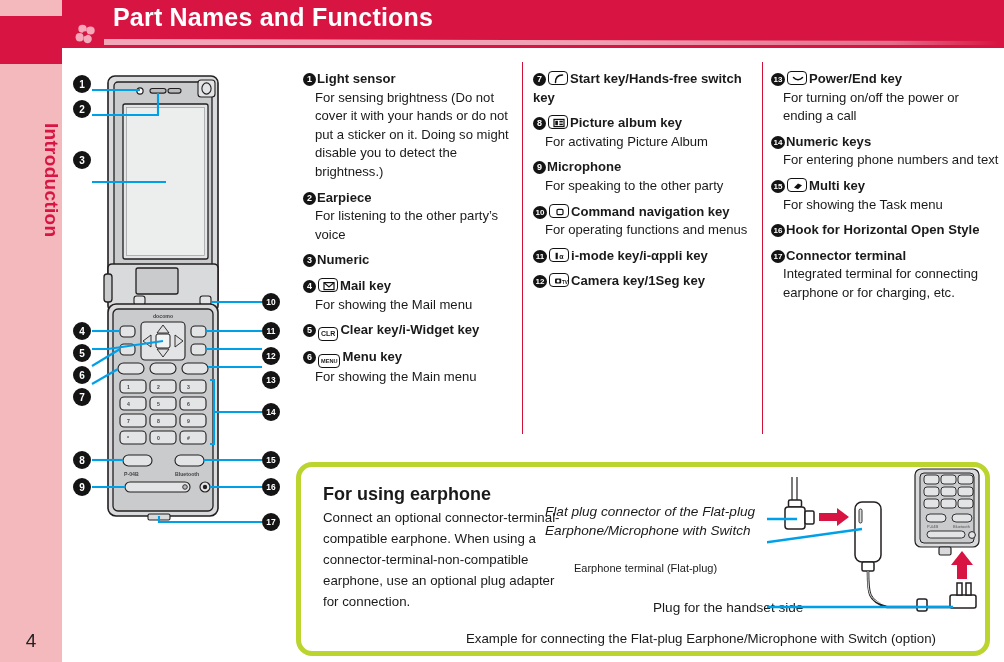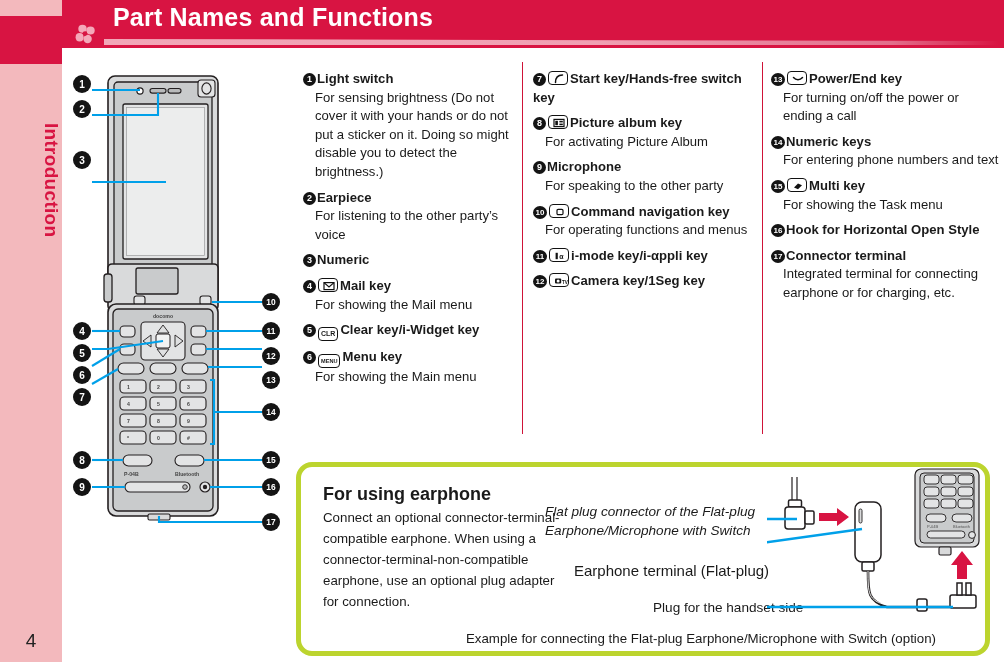--- a/index.html
+++ b/index.html
@@ -130,21 +130,21 @@
   .eb-body {
     position:absolute; left:22px; top:24px; width:250px;
     font-size:13.3px; line-height:21px;margin-top:16px;
   }
   .eb-cap1 {
     position:absolute; left:244px; top:35px; width:270px;
     font-size:13.6px; line-height:19px;font-style:italic;
   }
   .eb-cap2 {
     position:absolute; left:273px; top:95px;
-    font-size:15px;
+    font-size:11px;
     text-align:center;
   }
   .eb-cap3 {
     position:absolute; left:352px; top:133px;
     font-size:13.6px;
   }
   .eb-footer {
     position:absolute; left:0; top:164px; width:800px;
     text-align:center;
     font-size:13.3px; font-weight:normal;
@@ -330,21 +330,21 @@
 </svg>
 </div>
 
 <div class="divider divider-1"></div>
 <div class="divider divider-2"></div>
 
 <div class="col col-1">
 
   <div class="entry">
     <span class="entry-head">
-      <span class="num">1</span><span>Light switch</span>
+      <span class="num">1</span><span>Light sensor</span>
     </span>
     <span class="entry-desc">For sensing brightness (Do not cover it with your hands or do not put a sticker on it. Doing so might disable you to detect the brightness.)</span>
   </div>
 
   <div class="entry">
     <span class="entry-head">
       <span class="num">2</span><span>Earpiece</span>
     </span>
     <span class="entry-desc">For listening to the other party’s voice</span>
   </div>

